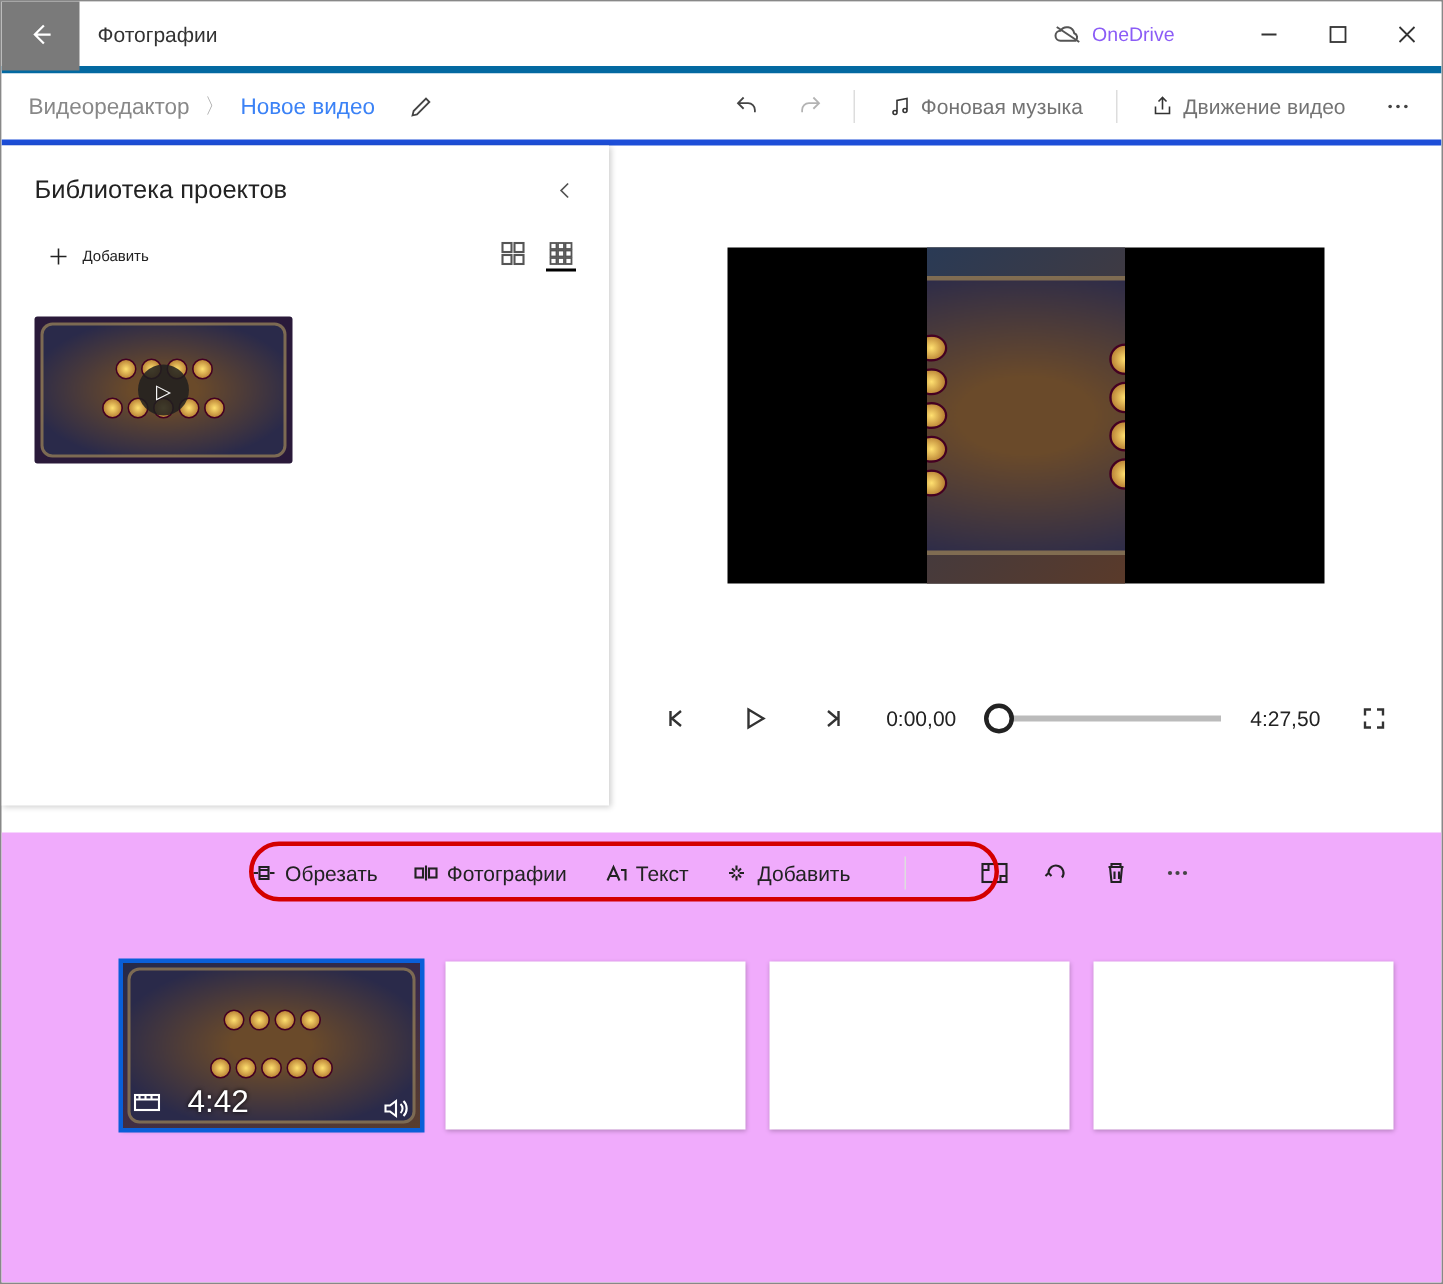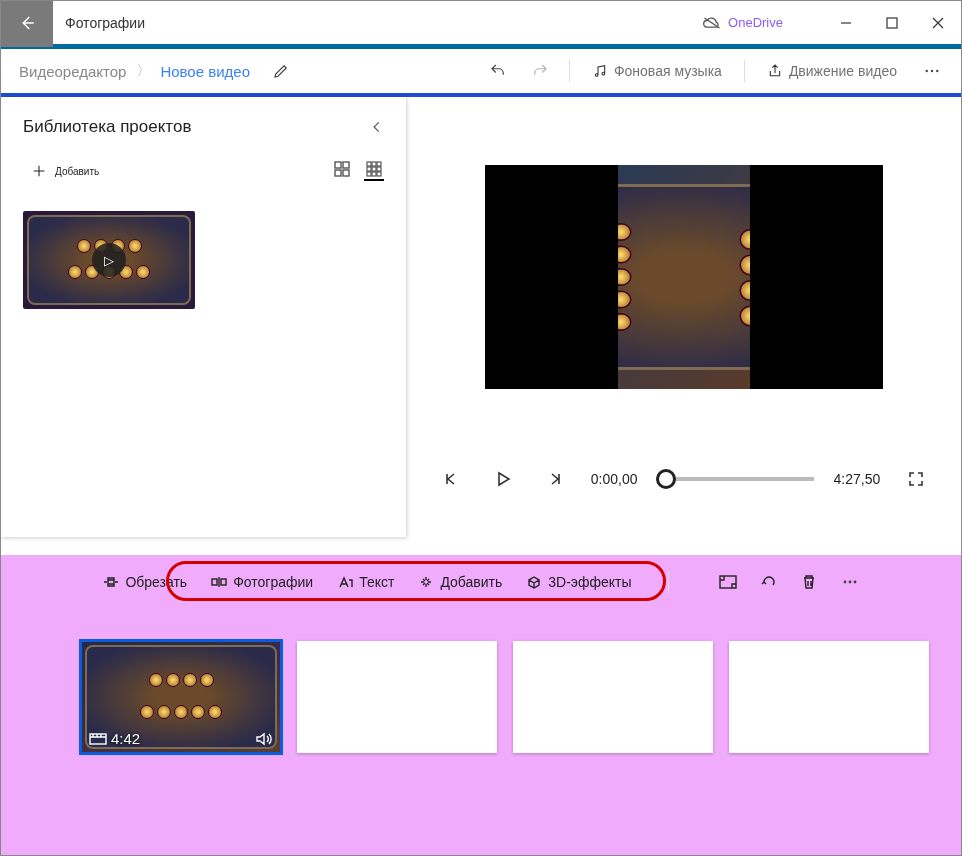--- a/index.html
+++ b/index.html
@@ -50,21 +50,21 @@
   .storytools { display: flex; align-items: center; justify-content: center; gap: 0; position: relative; }
   .highlight-box { position: absolute; left: 165px; top: -6px; width: 500px; height: 40px; border: 3px solid #d40000; border-radius: 20px; pointer-events: none; }
   .stool { display: flex; align-items: center; gap: 6px; padding: 6px 12px; font-size: 14px; color: #222; }
   .stool .sicon { width: 16px; height: 16px; display: flex; align-items: center; justify-content: center; }
   .sgroup-right { margin-left: 30px; display: flex; align-items: center; }
 
   .clips { display: flex; gap: 16px; padding: 44px 0 0 80px; }
   .clip { width: 200px; height: 112px; background: #fff; box-shadow: 0 1px 3px rgba(0,0,0,0.25); position: relative; }
   .clip.filled { background: linear-gradient(160deg,#252a4a,#3a2a4a,#5a3e2e); }
   .clip.filled.selected { outline: 3px solid #0a5fd8; outline-offset: -1px; }
-  .clip-overlay { position: absolute; left: 8px; bottom: 6px; display: flex; align-items: center; gap: 4px; color: #fff; font-size: 15px; text-shadow: 0 0 3px #000; }
+  .clip-overlay { position: absolute; left: 8px; bottom: 6px; display: flex; align-items: center; gap: 18px; color: #fff; font-size: 21px; text-shadow: 0 0 3px #000; }
   .clip-sound { position: absolute; right: 8px; bottom: 6px; color: #fff; }
 
   svg { display: block; }
 
   
   .board { position:absolute; inset:4px; border:2px solid rgba(180,150,90,0.6); border-radius:8px; background:radial-gradient(ellipse at center,#6a4a2a 20%,#2a2a4a 80%);}
   .row-top,.row-bot{position:absolute;left:20%;right:20%;height:16px;display:flex;gap:3px;justify-content:center;}
   .row-top{top:26%} .row-bot{bottom:26%}
   .token{width:14px;height:14px;border-radius:50%;background:radial-gradient(circle,#ffe070,#a06020);border:1px solid #402;}
 </style>
@@ -287,28 +287,20 @@
       <span>Текст</span>
     </div>
     <div class="stool">
       <span class="sicon">
           <svg width="16" height="14" stroke="#222" stroke-width="1.4" fill="none">
             <path d="M8 2v3M8 9v3M3 7h3M10 7h3M5 4l2 2M11 10l-2-2M5 10l2-2M11 4l-2 2"></path>
           </svg>
         </span>
       <span>Добавить</span>
     </div>
-    <div class="stool">
-      <span class="sicon">
-          <svg width="16" height="14" stroke="#222" stroke-width="1.4" fill="none">
-            <path d="M8 2l5 3v5l-5 3-5-3V5zM3 5l5 3 5-3M8 8v5"></path>
-          </svg>
-        </span>
-      <span>3D-эффекты</span>
-    </div>
     <div class="vsep" style="margin-left:24px"></div>
     <div class="sgroup-right">
       <div class="stool">
           <svg width="18" height="14" stroke="#222" stroke-width="1.4" fill="none">
             <rect x="1" y="1" width="16" height="12"></rect>
             <path d="M1 5h4V1M17 9h-4v4"></path>
           </svg>
         </div>
       <div class="stool">
           <svg width="16" height="16" stroke="#222" stroke-width="1.4" fill="none">

